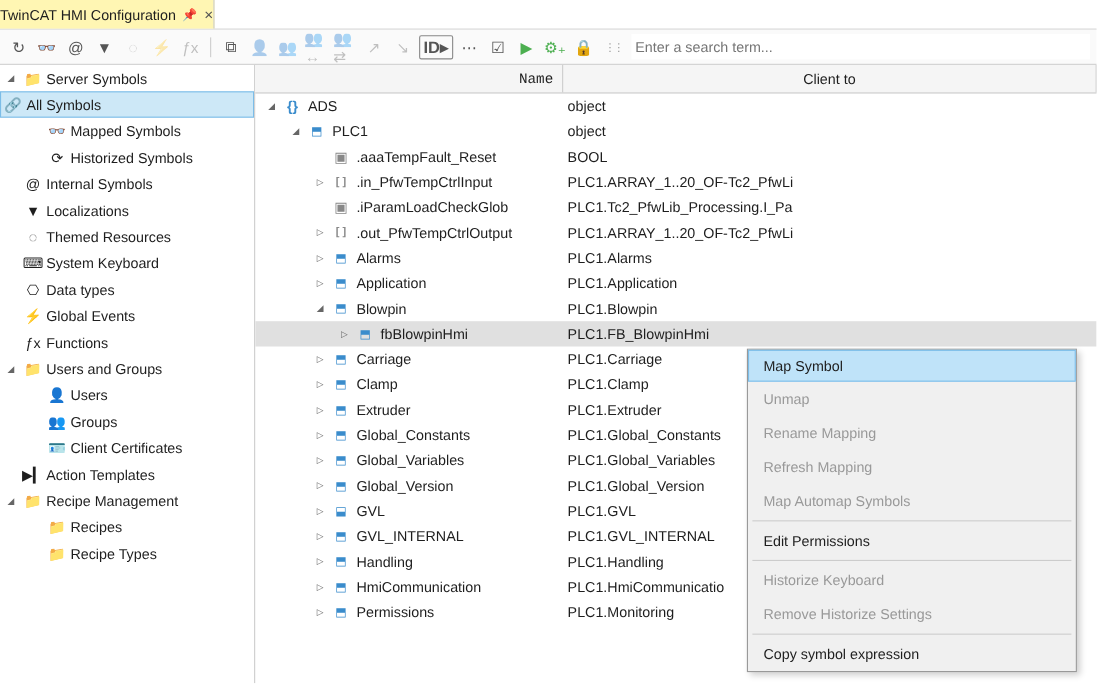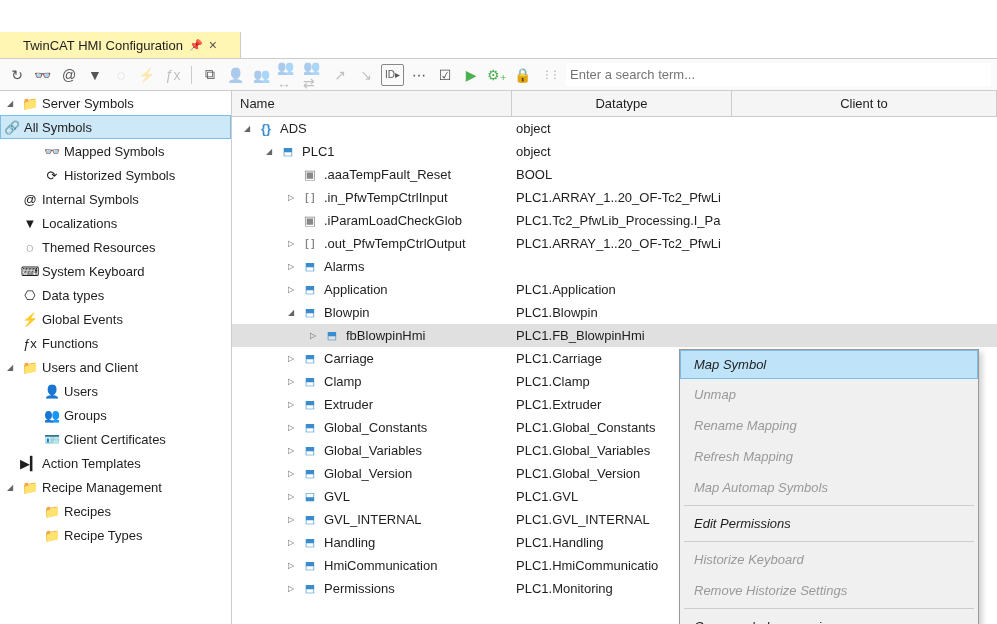--- a/index.html
+++ b/index.html
@@ -1,29 +1,29 @@
 <!DOCTYPE html>
 <html><head>
 <meta charset="utf-8">
 <style>
   * { box-sizing: border-box; margin: 0; padding: 0; }
   body { font-family: "Segoe UI", Tahoma, sans-serif; font-size: 13px; color: #1e1e1e; background: #fff; width: 997px; height: 624px; overflow: hidden; }
   
   
   .tab-bar { display: flex; background: #fff; border-bottom: 1px solid #ccc; }
-  .tab { display: flex; align-items: center; gap: 6px; padding: 5px 23px; background: #fff6b3; border-right: 1px solid #ccc; position: relative; margin-top: 32px; }
+  .tab { display: flex; align-items: center; gap: 6px; padding: 5px 0; background: #fff6b3; border-right: 1px solid #ccc; position: relative; }
   .tab .pin, .tab .close { font-size: 11px; color: #555; cursor: pointer; }
   .tab .close { font-size: 14px; }
   
   
   .toolbar { display: flex; align-items: center; gap: 4px; padding: 4px 6px; border-bottom: 1px solid #ccc; background: #fafafa; }
   .tb-btn { width: 22px; height: 22px; display: flex; align-items: center; justify-content: center; font-size: 14px; color: #555; cursor: pointer; border-radius: 2px; }
   .tb-btn.disabled { opacity: 0.35; cursor: default; }
   .tb-sep { width: 1px; height: 18px; background: #ccc; margin: 0 3px; }
-  .tb-btn.boxed { border: 1px solid #888; font-size: 10px; font-weight: normal; padding: 0 3px; width: auto; }
+  .tb-btn.boxed { border: 1px solid #888; font-size: 15px; font-weight: bold; padding: 0 3px; width: auto; }
   .grip { color: #999; margin: 0 4px; letter-spacing: -2px; font-size: 10px; }
   .search-box { flex: 1; border: none; outline: none; font-size: 13px; color: #666; padding: 4px; }
   
   
   .main { display: flex; height: calc(100% - 62px); }
   
   
   .sidebar { width: 232px; background: #fff; overflow-y: auto; border-right: 1px solid #ccc; }
   .nav-row { display: flex; align-items: center; padding: 4px 4px; gap: 4px; cursor: pointer; }
   .nav-row.selected { background: #cde8f7; border: 1px solid #7cbde8; padding: 3px 3px; }
@@ -31,41 +31,41 @@
   .expander.open::before { content: "◢"; font-size: 8px; }
   .nav-icon { width: 16px; height: 16px; display: inline-flex; align-items: center; justify-content: center; font-size: 13px; }
   .indent-1 { padding-left: 22px; }
   .indent-2 { padding-left: 44px; }
   .folder { color: #dcb67a; }
   
   
   .content { flex: 1; display: flex; flex-direction: column; position: relative; }
   .grid-header { display: flex; background: #f5f5f5; border-bottom: 1px solid #ccc; }
   .gh-col { padding: 5px 8px; border-right: 1px solid #ccc; font-size: 13px; }
-  .col-name { width: 280px; text-align: left; }
+  .col-name { width: 280px; text-align: right; font-family: Liberation Mono, monospace; }
   .col-dt { width: 220px; text-align: center; }
   .col-map { flex: 1; text-align: center; }
   
   .grid-body { flex: 1; overflow-y: auto; position: relative; }
   .gr { display: flex; align-items: center; padding: 4px 0; }
   .gr.selected { background: #e0e0e0; }
   .gr-name { width: 280px; display: flex; align-items: center; gap: 4px; padding-left: 4px; }
   .gr-dt { width: 220px; padding-left: 4px; white-space: nowrap; overflow: hidden; text-overflow: ellipsis; }
   .gr-map { flex: 1; }
   .gi { width: 14px; display: inline-flex; justify-content: center; font-size: 9px; color: #666; }
   .gi.exp-open::before { content: "◢"; font-size: 8px; }
   .gi.exp-closed::before { content: "▷"; font-size: 8px; }
   .sym-ic { width: 16px; display: inline-flex; align-items: center; justify-content: center; margin-right: 2px; }
   .lv0 { padding-left: 0; }
   .lv1 { padding-left: 22px; }
   .lv2 { padding-left: 44px; }
   .lv3 { padding-left: 66px; }
   
   
-  .context-menu { position: absolute; background: #f0f0f0; border: 1px solid #999; box-shadow: 3px 3px 6px rgba(0,0,0,0.2); z-index: 100; width: 300px; font-style: italic; }
+  .context-menu { position: absolute; background: #f0f0f0; border: 1px solid #999; box-shadow: 3px 3px 6px rgba(0,0,0,0.2); z-index: 100; width: 300px; }
   .cm-item { padding: 8px 14px; cursor: pointer; }
   .cm-item.highlighted { background: #bfe3f9; border: 1px solid #7cbde8; padding: 6px 13px; }
   .cm-item.disabled { color: #999; cursor: default; }
   .cm-sep { height: 1px; background: #ccc; margin: 2px 4px; }
   
   
   .ic-braces { color: #3a8ccc; font-weight: bold; }
   .ic-plc { color: #3a8ccc; font-size: 11px; }
   .ic-var { color: #888; font-size: 13px; }
   .ic-arr { color: #888; font-size: 10px; font-weight: bold; }
@@ -152,21 +152,21 @@
         <span class="nav-icon">⚡</span>
         <span>Global Events</span>
       </div>
       <div class="nav-row indent-1">
         <span class="nav-icon">ƒx</span>
         <span>Functions</span>
       </div>
       <div class="nav-row indent-1" style="position: relative;">
         <span class="expander open" style="position: absolute; margin-left: -18px;"></span>
         <span class="nav-icon folder">📁</span>
-        <span>Users and Client</span>
+        <span>Users and Groups</span>
       </div>
       <div class="nav-row indent-2">
         <span class="nav-icon">👤</span>
         <span>Users</span>
       </div>
       <div class="nav-row indent-2">
         <span class="nav-icon">👥</span>
         <span>Groups</span>
       </div>
       <div class="nav-row indent-2">
@@ -188,21 +188,20 @@
       </div>
       <div class="nav-row indent-2">
         <span class="nav-icon folder">📁</span>
         <span>Recipe Types</span>
       </div>
     </div>
 
   <div class="content">
     <div class="grid-header">
       <div class="gh-col col-name">Name</div>
-      <div class="gh-col col-dt">Datatype</div>
       <div class="gh-col col-map">Client to</div>
     </div>
     <div class="grid-body" id="grid-body">
 
       <div class="gr">
           <div class="gr-name">
             <span class="lv0"></span>
             <span class="gi exp-open"></span>
             <span class="sym-ic ic-braces">{}</span>
             <span>ADS</span>
@@ -260,20 +259,21 @@
           <div class="gr-dt">PLC1.ARRAY_1..20_OF-Tc2_PfwLi</div>
           <div class="gr-map"></div>
         </div>
         <div class="gr">
           <div class="gr-name">
             <span class="lv2"></span>
             <span class="gi exp-closed"></span>
             <span class="sym-ic ic-struct">⬒</span>
             <span>Alarms</span>
           </div>
+          <div class="gr-dt">PLC1.Alarms</div>
           <div class="gr-map"></div>
         </div>
         <div class="gr">
           <div class="gr-name">
             <span class="lv2"></span>
             <span class="gi exp-closed"></span>
             <span class="sym-ic ic-struct">⬒</span>
             <span>Application</span>
           </div>
           <div class="gr-dt">PLC1.Application</div>

